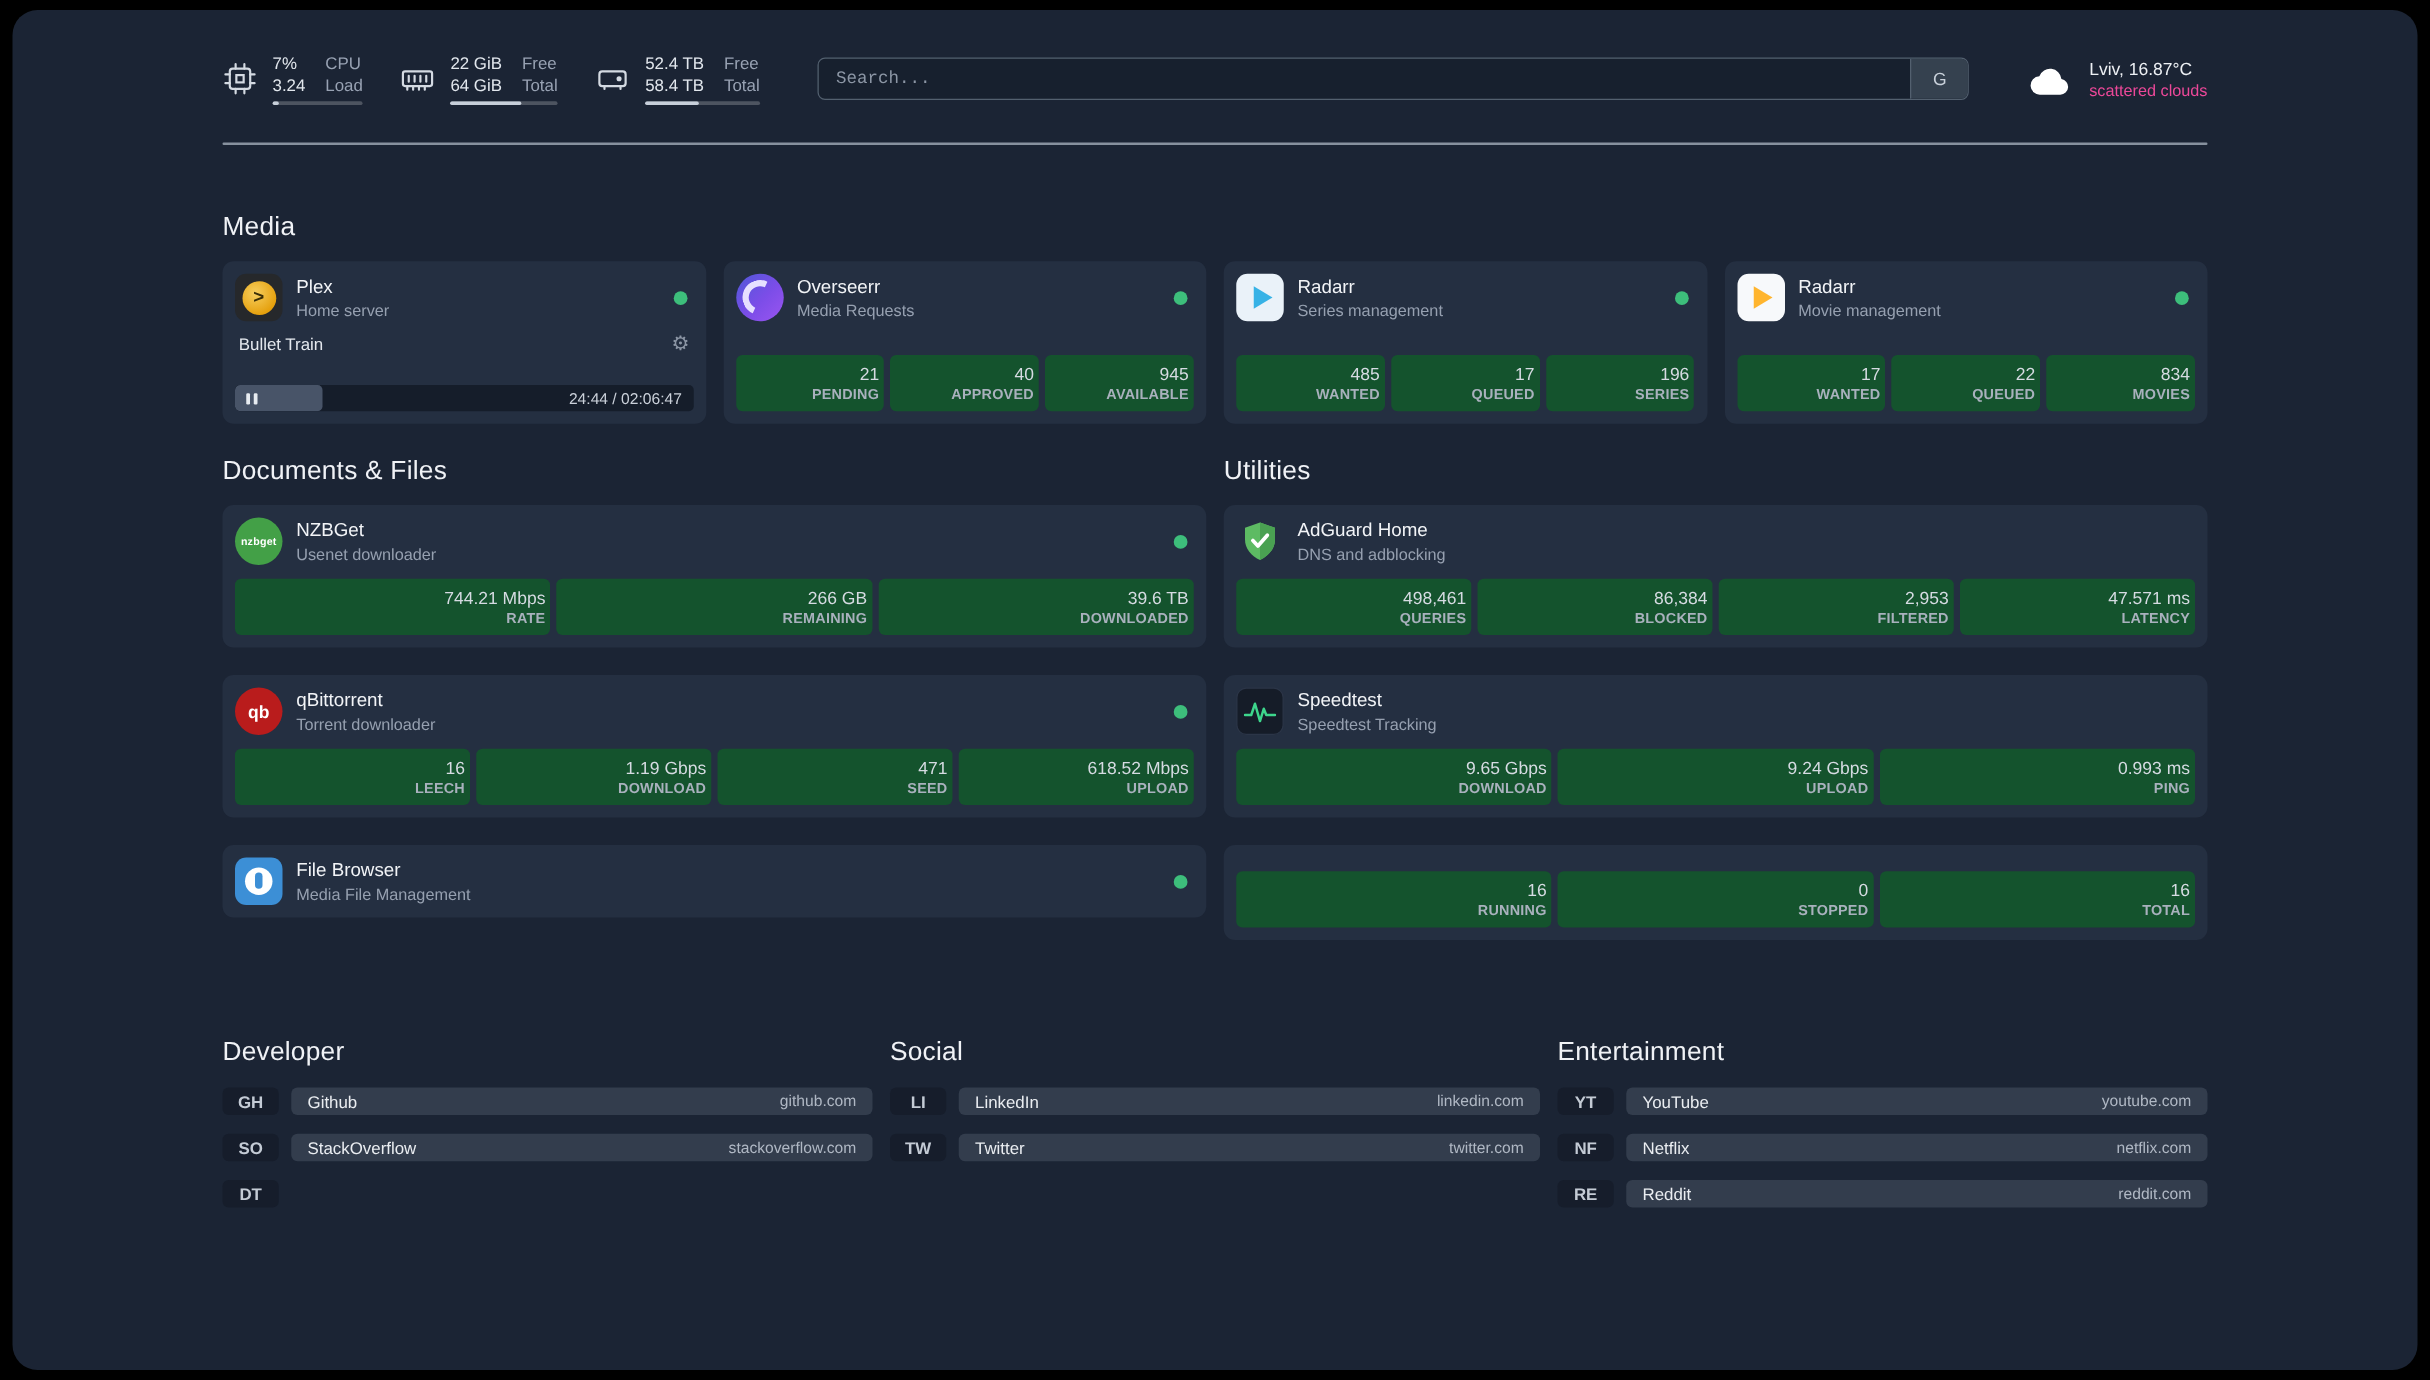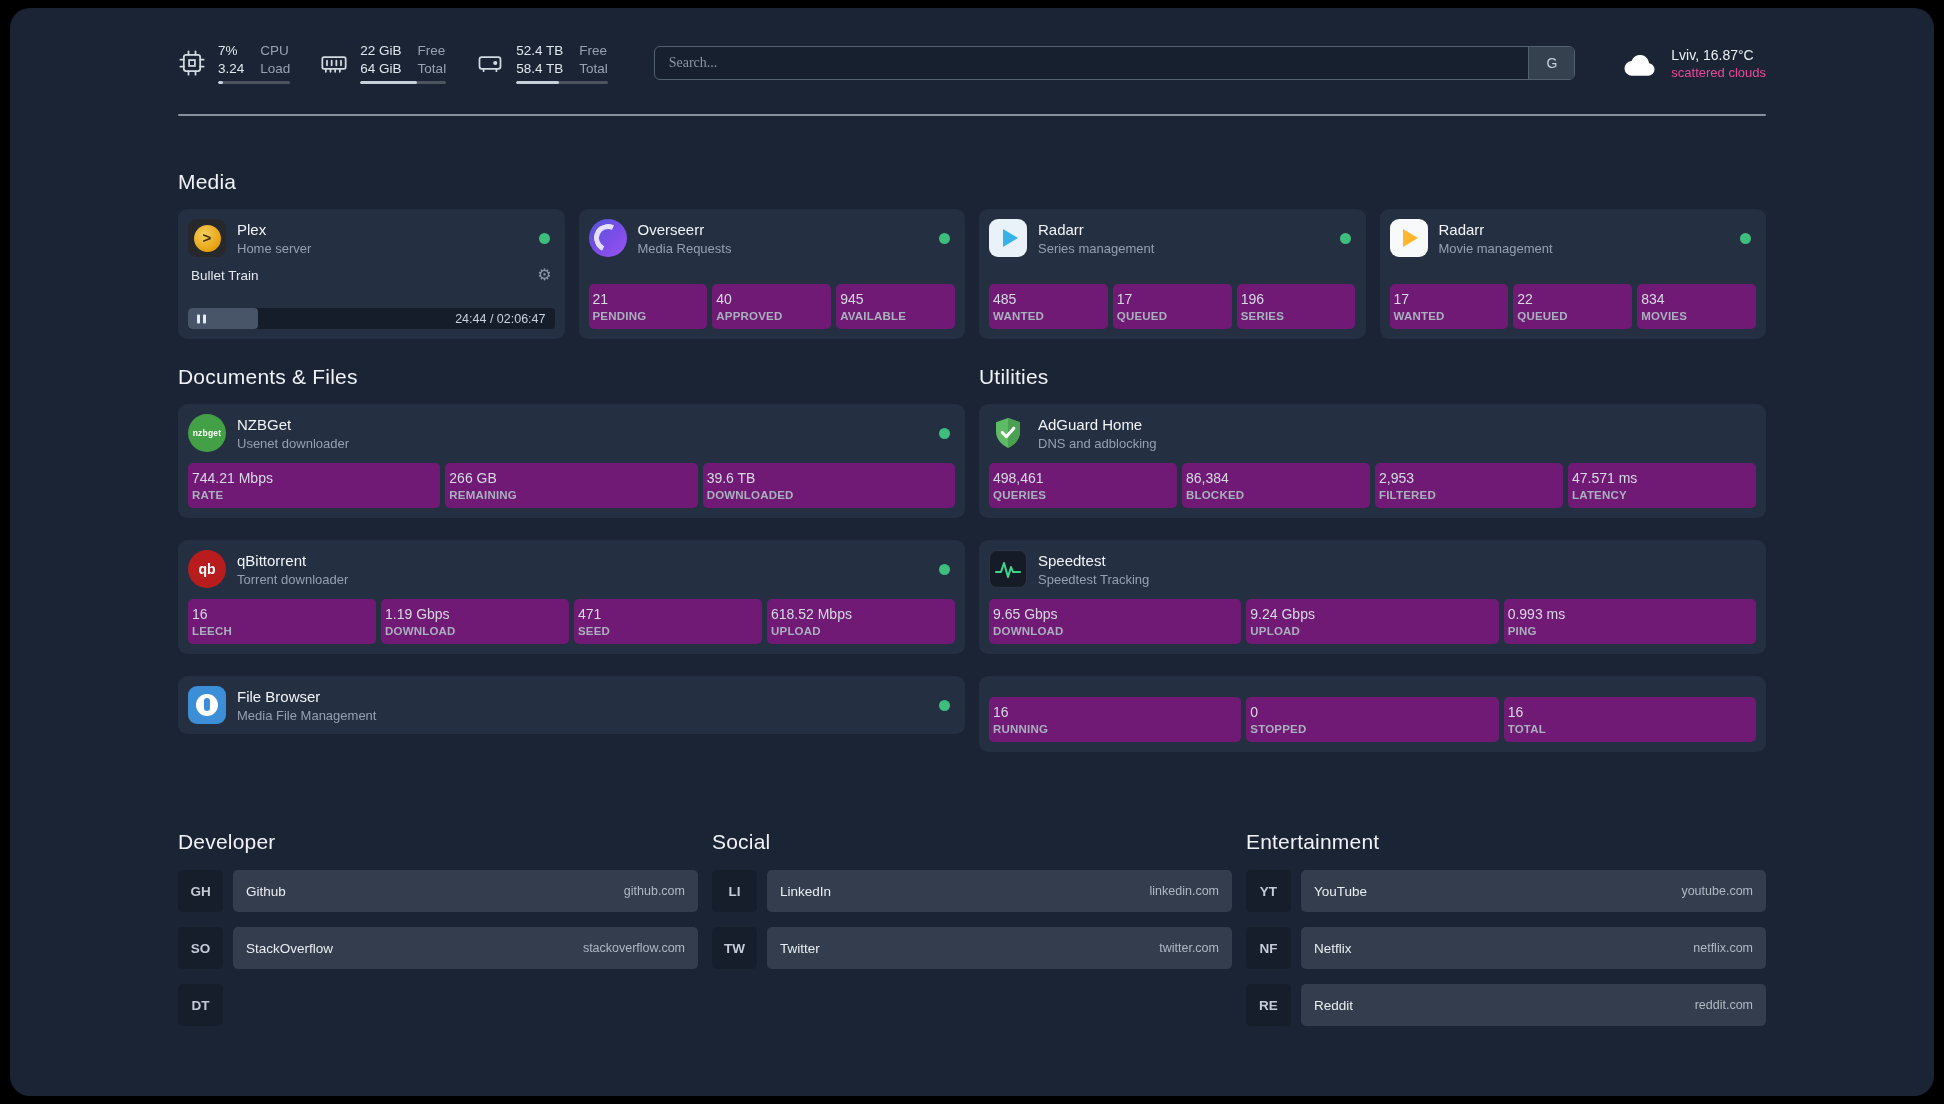--- a/index.html
+++ b/index.html
@@ -12,21 +12,21 @@
   .res{display:flex;align-items:center;gap:12px}
   .res-icon{width:28px;height:28px;color:#D4DAE2;flex:none}
   .res-grid{display:grid;grid-template-columns:auto auto;column-gap:16px;line-height:1.3;font-size:13.5px}
   .res-val{color:#E2E7ED;white-space:nowrap}
   .res-lab{color:#98A2B3}
   .res-bar{grid-column:1/-1;height:3px;background:rgba(255,255,255,.22);border-radius:2px;margin-top:4px;overflow:hidden}
   .res-fill{height:100%;background:#C7CFDA;border-radius:2px}
   .fill-cpu{width:7%}.fill-mem{width:66%}.fill-disk{width:47%}
 
   .search{flex:1;display:flex;align-items:stretch;height:34px;border:1px solid #53606F;border-radius:6px;margin:0 16px;overflow:hidden;background:rgba(12,18,28,.25)}
-  .search input{flex:1;background:transparent;border:none;outline:none;color:#c4b5fd;font-size:14px;padding:0 14px;font-family:Liberation Serif, serif}
+  .search input{flex:1;background:transparent;border:none;outline:none;color:#c4b5fd;font-size:14px;padding:0 14px;font-family:Liberation Mono, monospace}
   .search input::placeholder{color:#8C96A5}
   .search-btn{width:46px;border:none;border-left:1px solid #53606F;background:#35414F;color:#C9D1DB;font-size:14px;cursor:pointer;font-family:inherit}
 
   .weather{display:flex;align-items:center;gap:12px}
   .weather-icon{width:38px;height:30px;flex:none}
   .weather-loc{font-size:14px;color:#EDF0F4}
   .weather-cond{font-size:13px;color:#ec4899;margin-top:2px}
 
   .divider{height:2px;background:#9AA4B1;opacity:.85;margin:30px 168px 0;border-radius:1px}
 
@@ -39,21 +39,21 @@
   .media-row{display:grid;grid-template-columns:repeat(4,1fr);gap:14px}
 
   .card{background:#242F41;border-radius:9px;padding:10px;cursor:pointer}
   .card-header{display:flex;align-items:center;gap:11px}
   .icon{width:38px;height:38px;flex:none;display:flex;align-items:center;justify-content:center}
   .svc-name{font-size:15px;font-weight:500;color:#F2F4F7;line-height:1.2}
   .svc-desc{font-size:13px;color:#96A0B0;margin-top:2px}
   .status-dot{width:11px;height:11px;border-radius:50%;background:#3DBE7B;margin-left:auto;margin-right:5px;flex:none}
 
   .stats{display:flex;gap:5px;margin-top:11px}
-  .stat{flex:1;background:#701a75;border-radius:5px;text-align:left;padding:7px 4px}
+  .stat{flex:1;background:#14532d;border-radius:5px;text-align:right;padding:7px 4px}
   .stat-value{font-size:14px;color:#D6DBE2}
   .stat-label{font-size:11.5px;font-weight:700;color:#A9B1BD;margin-top:3px;letter-spacing:.2px}
 
   .media-card{height:130px;display:flex;flex-direction:column}
   .media-card .stats{margin-top:auto}
 
   
   .np-row{display:flex;align-items:center;justify-content:space-between;margin-top:10px;padding:0 3px}
   .np-title{font-size:13.5px;color:#E4E8EE}
   .gear-icon{font-family:"DejaVu Sans",sans-serif;color:#8C96A5;font-size:16px;line-height:1;cursor:pointer}
@@ -83,21 +83,21 @@
   .speedtest-icon{background:#151C28;border:1px solid #2B3547;border-radius:8px}
 
   
   .two-col{display:grid;grid-template-columns:1fr 1fr;gap:14px;margin-top:26px}
   .col .section-title{margin-bottom:15px}
   .col .card{margin-bottom:22px}
 
   
   .bm-grid{display:grid;grid-template-columns:1fr 1fr 1fr;gap:14px;margin-top:56px}
   .bm-col .section-title{margin-bottom:16px}
-  .bm-item{display:flex;gap:10px;height:42px;margin-bottom:15px;cursor:pointer}
+  .bm-item{display:flex;gap:10px;height:22px;margin-bottom:15px;cursor:pointer}
   .bm-abbr{width:45px;background:#161D2B;border-radius:5px;color:#C4CBD5;font-weight:700;font-size:13.5px;display:flex;align-items:center;justify-content:center;flex:none}
   .bm-pill{flex:1;background:#333D4D;border-radius:5px;display:flex;align-items:center;justify-content:space-between;padding:0 13px}
   .bm-name{font-size:13.5px;color:#EAEDF1}
   .bm-url{font-size:12.5px;color:#B0B8C4}
 </style>
 </head>
 <body>
 
 <div class="screen">
 

